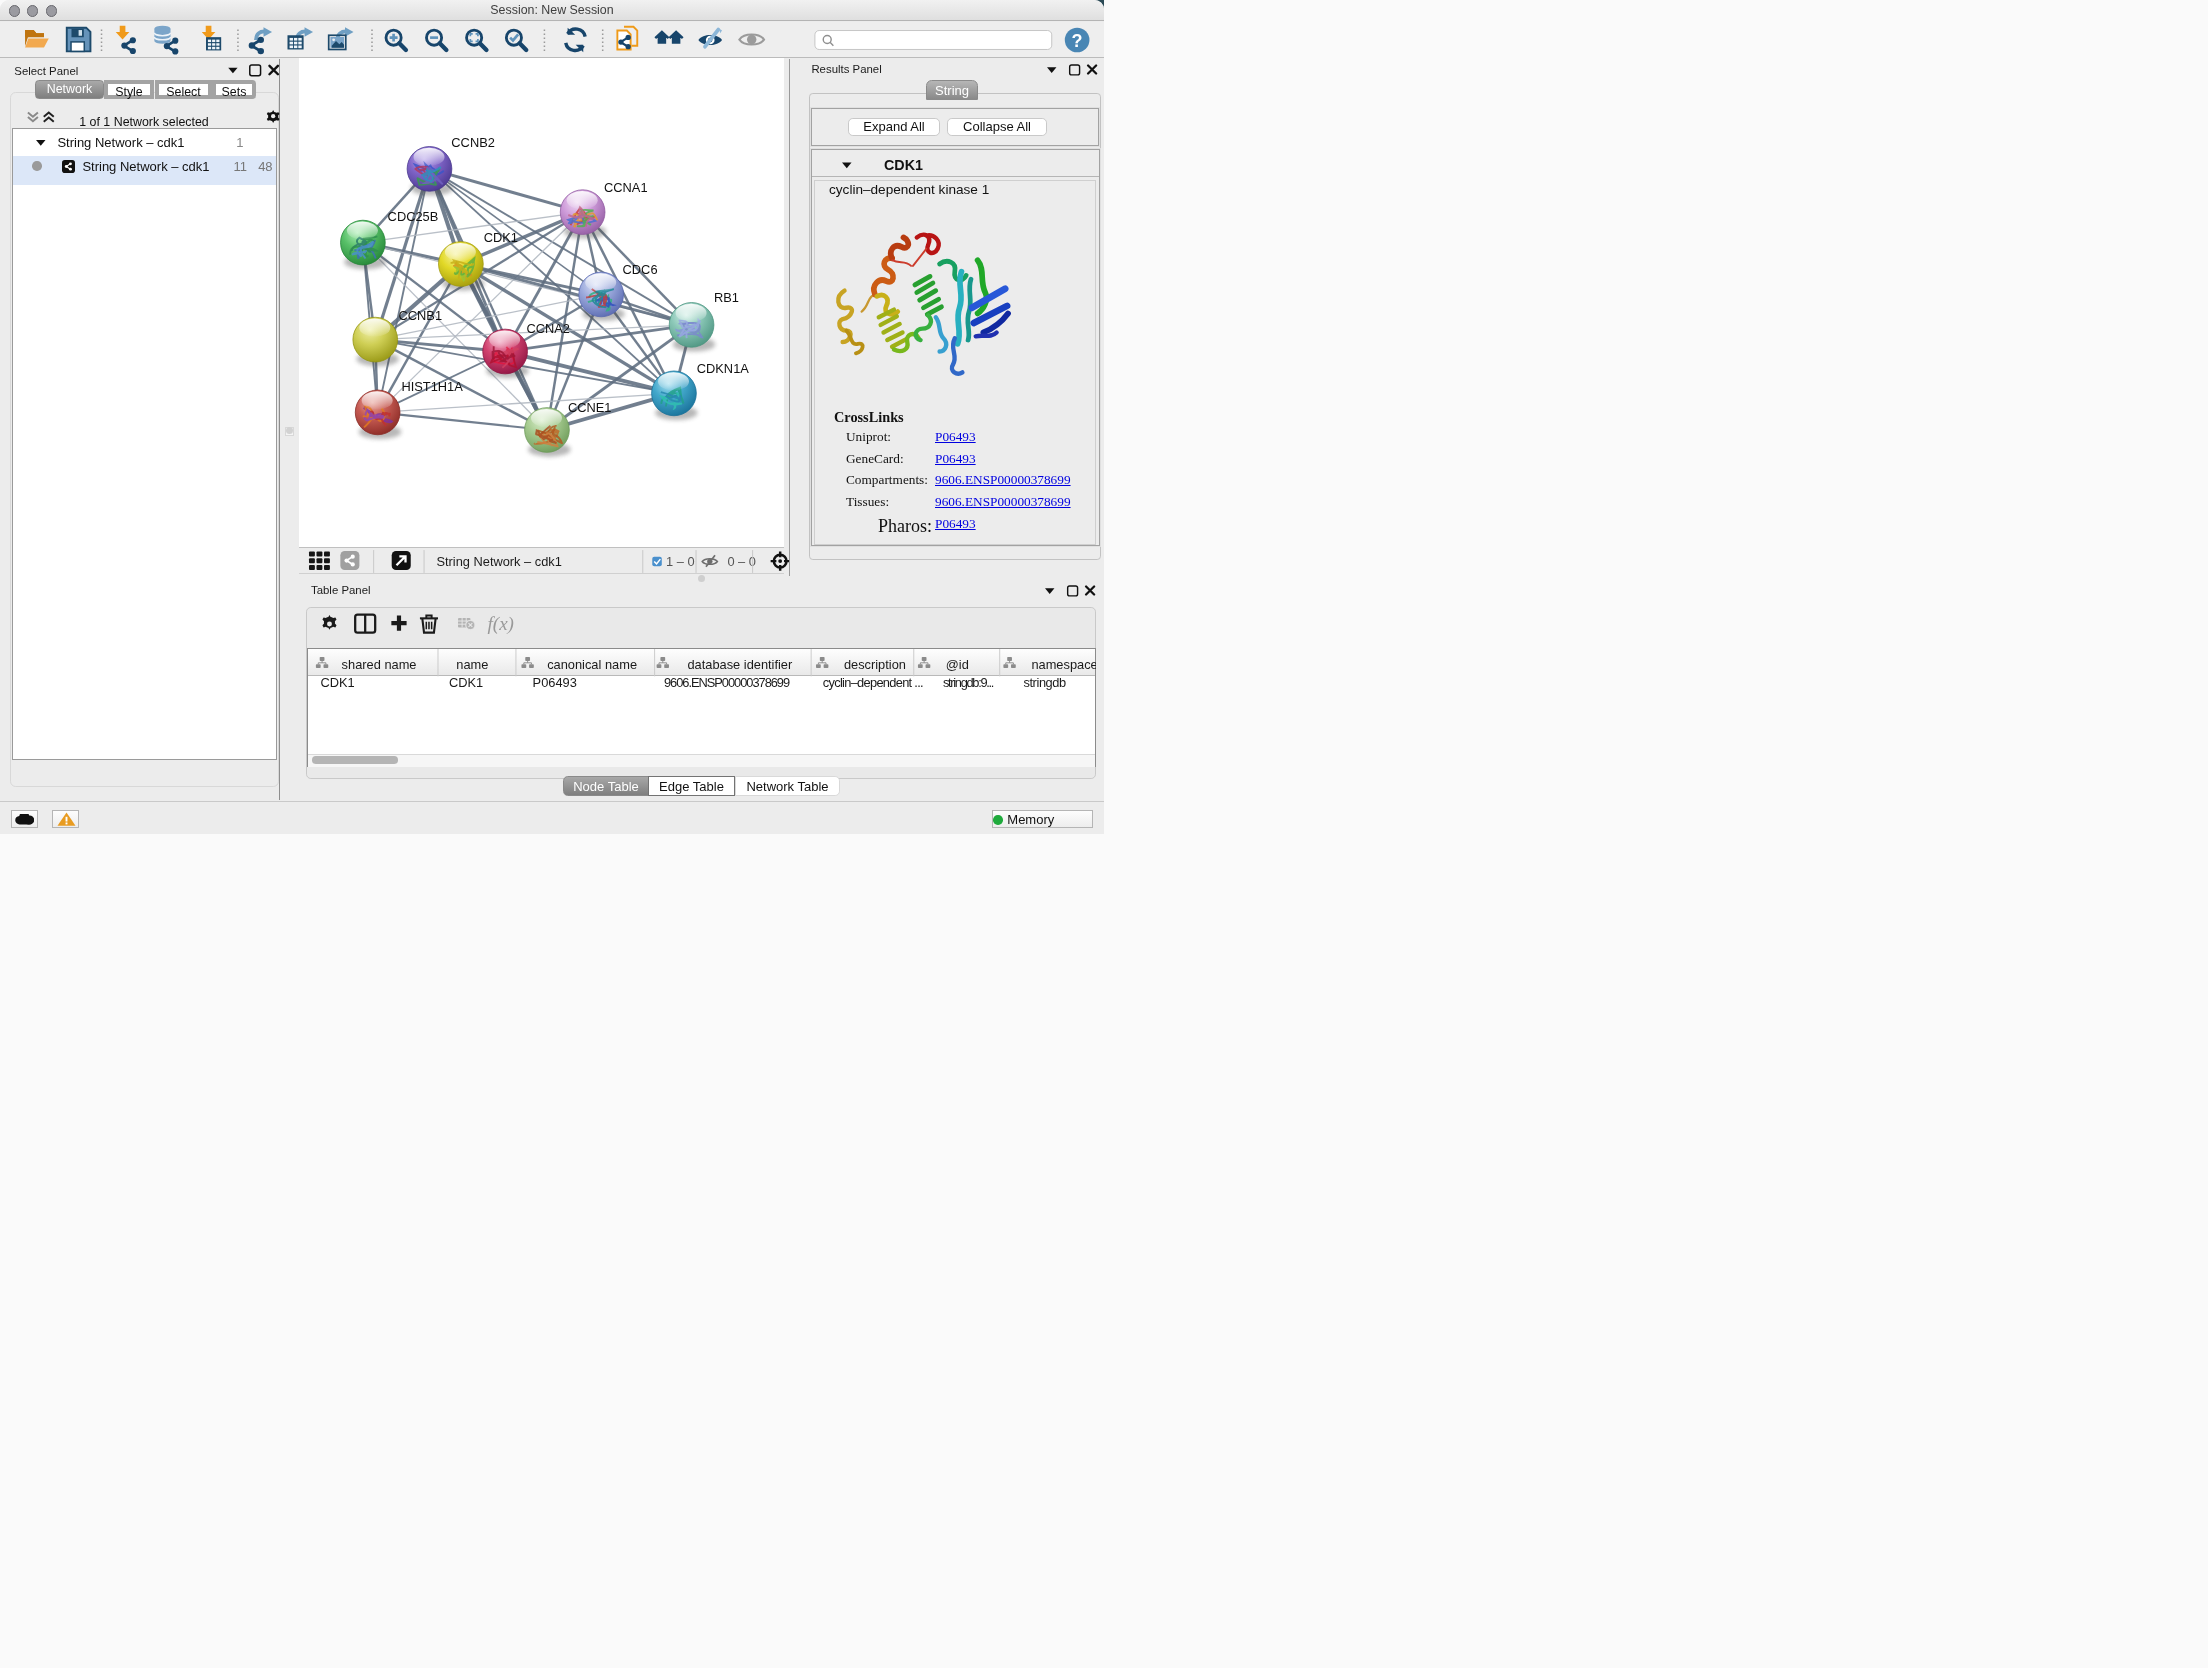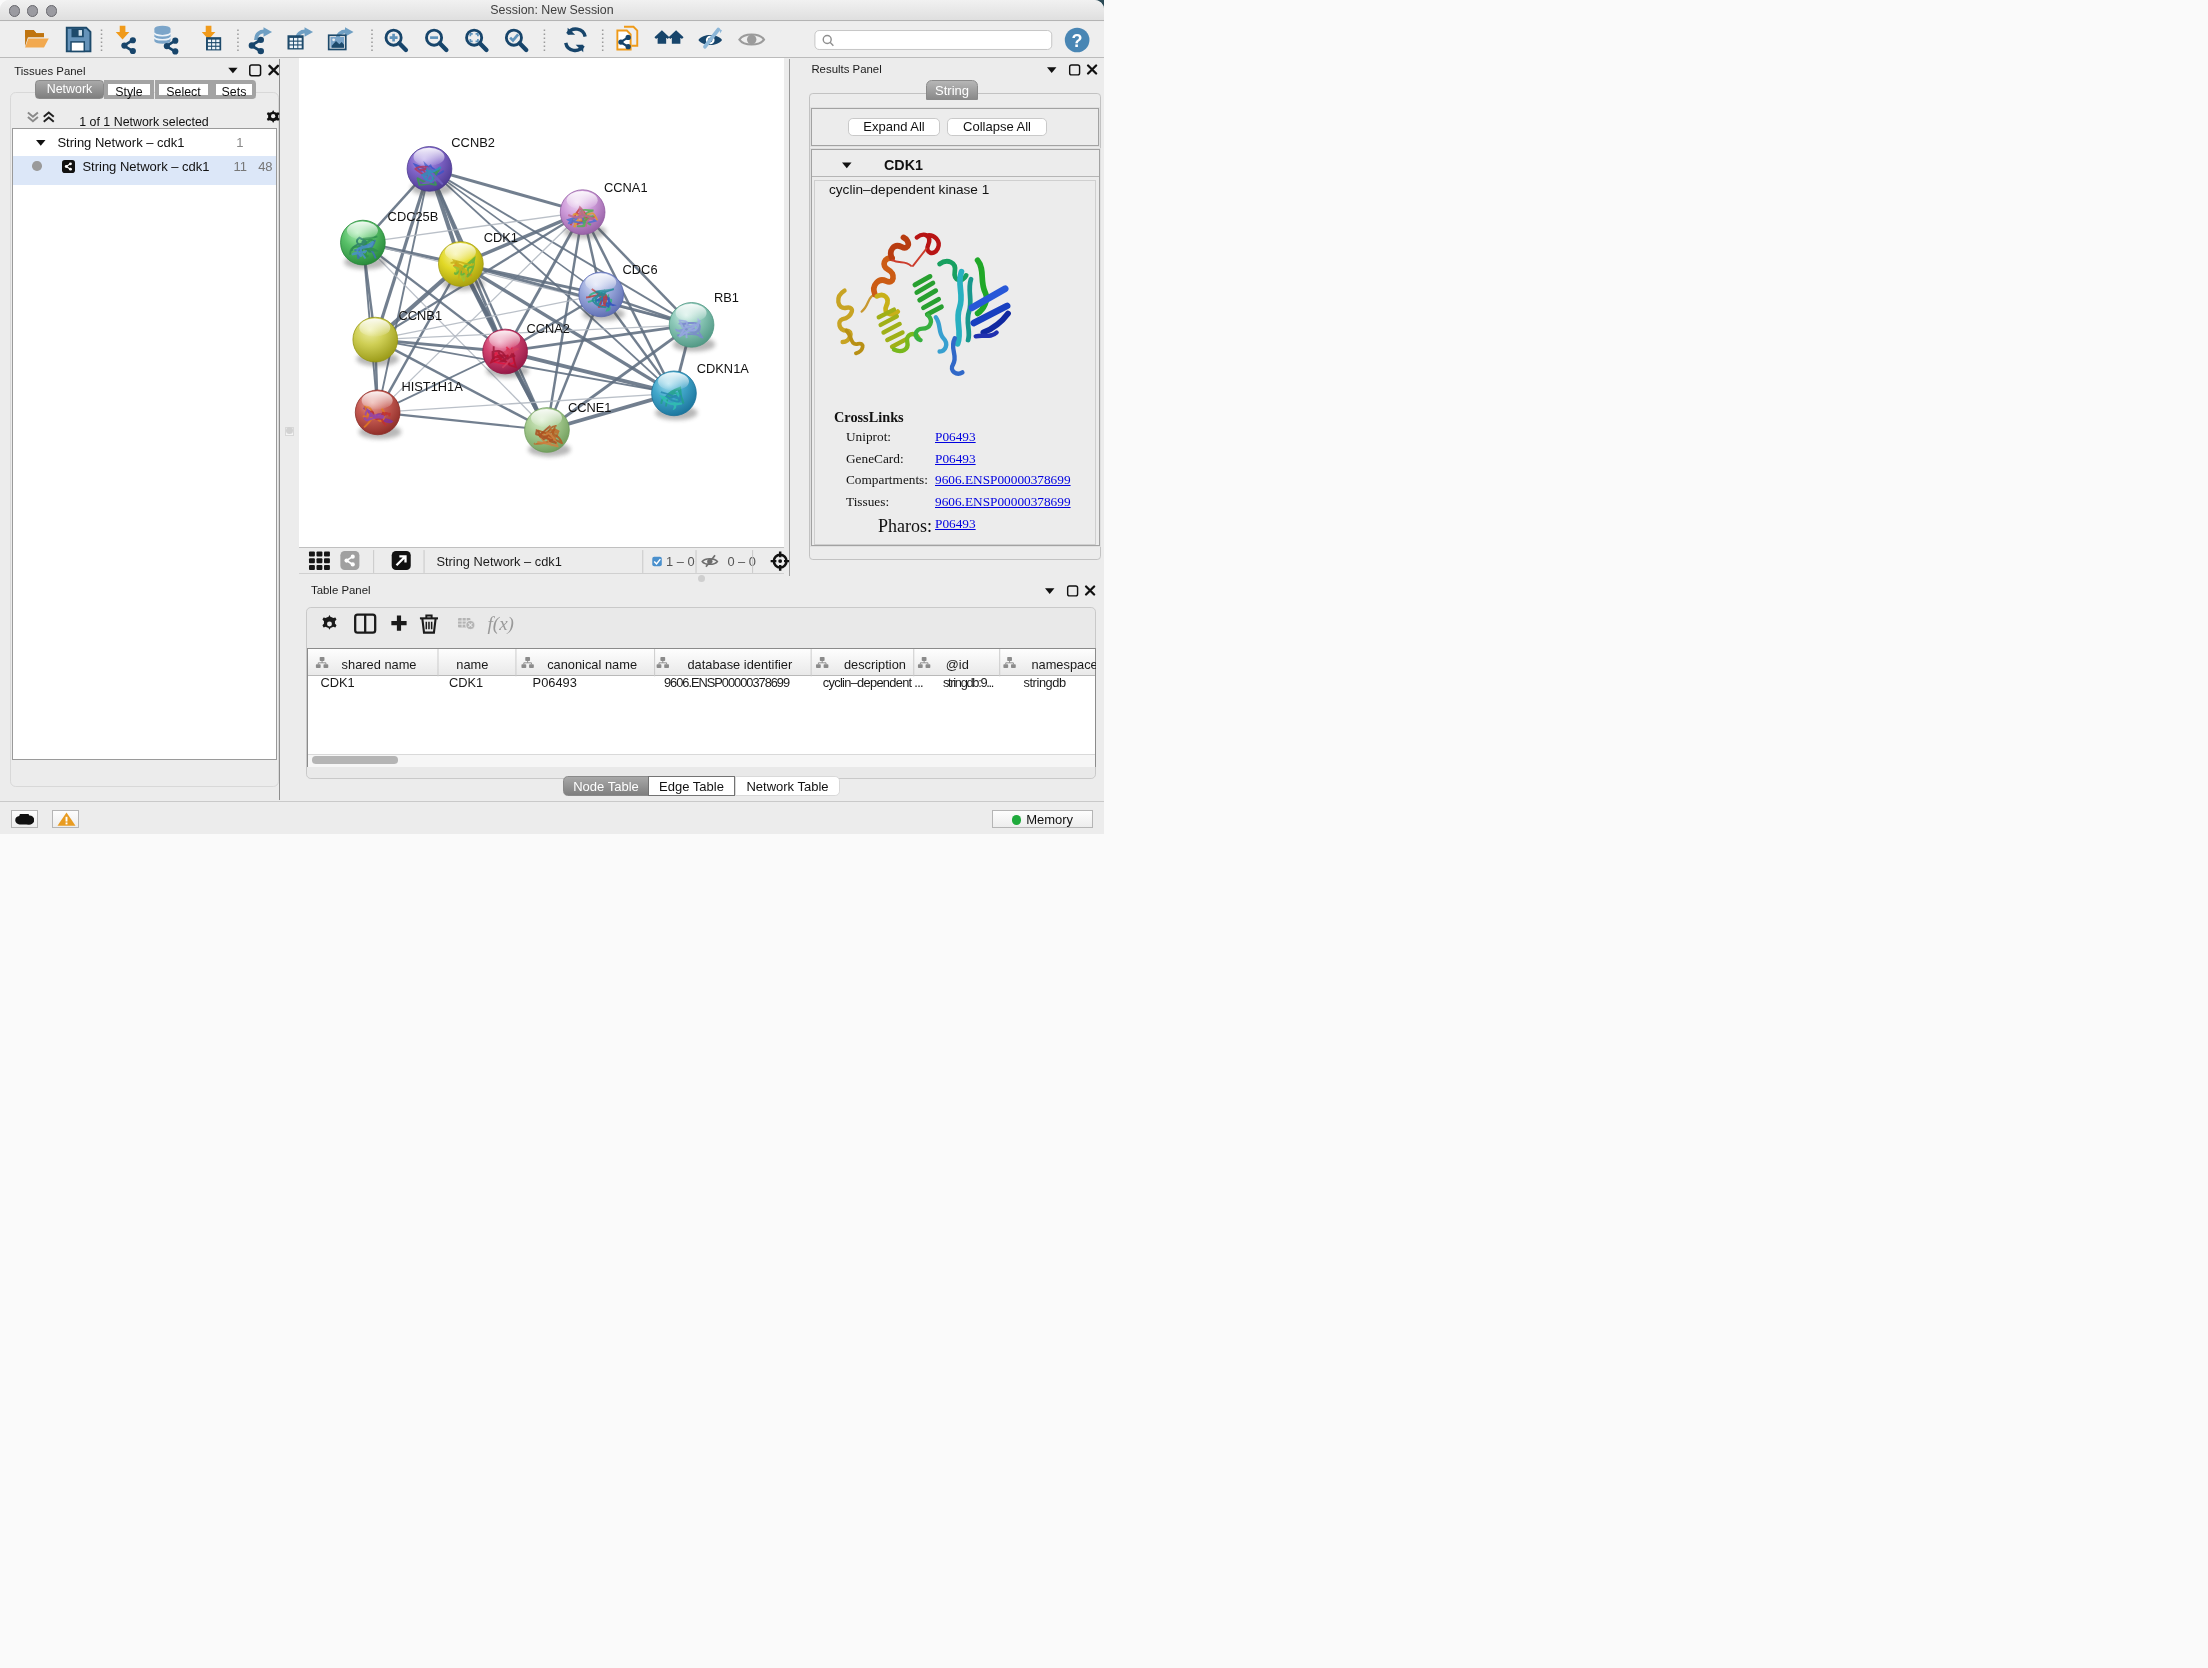--- a/index.html
+++ b/index.html
@@ -212,21 +212,21 @@
       <line x1="874" y1="21.5" x2="877.5" y2="25" stroke="#8f8f8f" stroke-width="1.5"></line>
     </g>
 
     <g transform="translate(1120.8,5)">
       <circle cx="14" cy="14" r="13" fill="#4986b4"></circle>
       <text x="14" y="21" text-anchor="middle" font-size="19" font-weight="bold" fill="#fff" font-family="Liberation Sans">?</text>
     </g>
   </svg>
   </div>
   <div id="cpanel">
-    <div class="ptitle" style="position:absolute;left:14.3px;top:5.7px;">Tissues Panel</div>
+    <div class="ptitle" style="position:absolute;left:14.3px;top:5.7px;">Select Panel</div>
     <svg style="position:absolute;left:228px;top:3.8px" width="52" height="15" viewBox="0 0 55 16">
       <path d="M0,5 l10,0 l-5,6 z" fill="#111"></path>
       <rect x="23" y="2" width="11.5" height="11.5" rx="2" fill="none" stroke="#111" stroke-width="1.6"></rect>
       <path d="M44,3 l9,9 M53,3 l-9,9" stroke="#111" stroke-width="2.6" stroke-linecap="round"></path>
     </svg>
     <div class="cptab tabsel" style="left:35px;width:69px;border-radius:3.8px;">Network</div>
     <div class="cptab tabun" style="left:104px;width:50px;">Style</div>
     <div class="cptab tabun" style="left:155px;width:57px;">Select</div>
     <div class="cptab tabun" style="left:212px;width:44px;border-radius:0 3.8px 3.8px 0;">Sets</div>
     <div id="cpbox">
@@ -770,17 +770,17 @@
         <circle cx="14.5" cy="7" r="4" fill="#111"></circle>
       </svg>
     </div>
     <div class="sbtn" style="left:52px;width:27px;">
       <svg style="position:absolute;left:3.8px;top:1.9px" width="19" height="14.3" viewBox="0 0 20 15">
         <path d="M10,0.5 L19.5,14.5 H0.5 Z" fill="#e89b20"></path>
         <rect x="9" y="5" width="2" height="5" fill="#fff"></rect>
         <rect x="9" y="11" width="2" height="2" fill="#fff"></rect>
       </svg>
     </div>
-    <div class="sbtn" style="left:992px;width:101px;font-size:13px;color:#111;text-align:center;line-height:17px;">
+    <div class="sbtn" style="left:992px;width:101px;font-size:13px;color:#111;text-align:left;line-height:17px;">
       <span style="display:inline-block;width:9.5px;height:9.5px;border-radius:50%;background:#1faa3c;margin-right:4.8px;vertical-align:-1px;"></span>Memory</div>
   </div>
 </div>
 
 
 </body></html>

